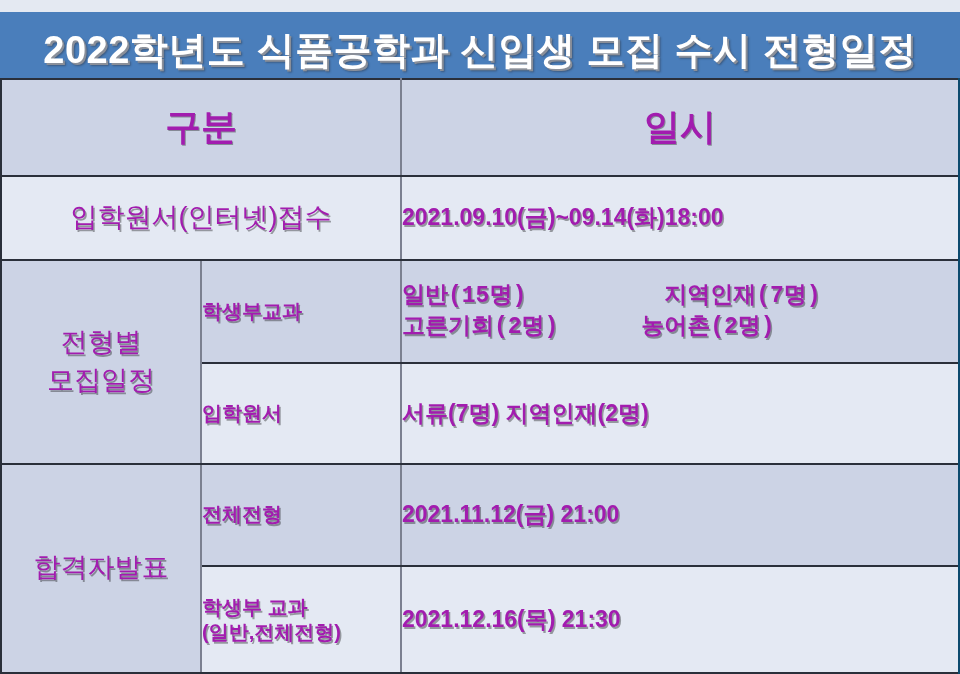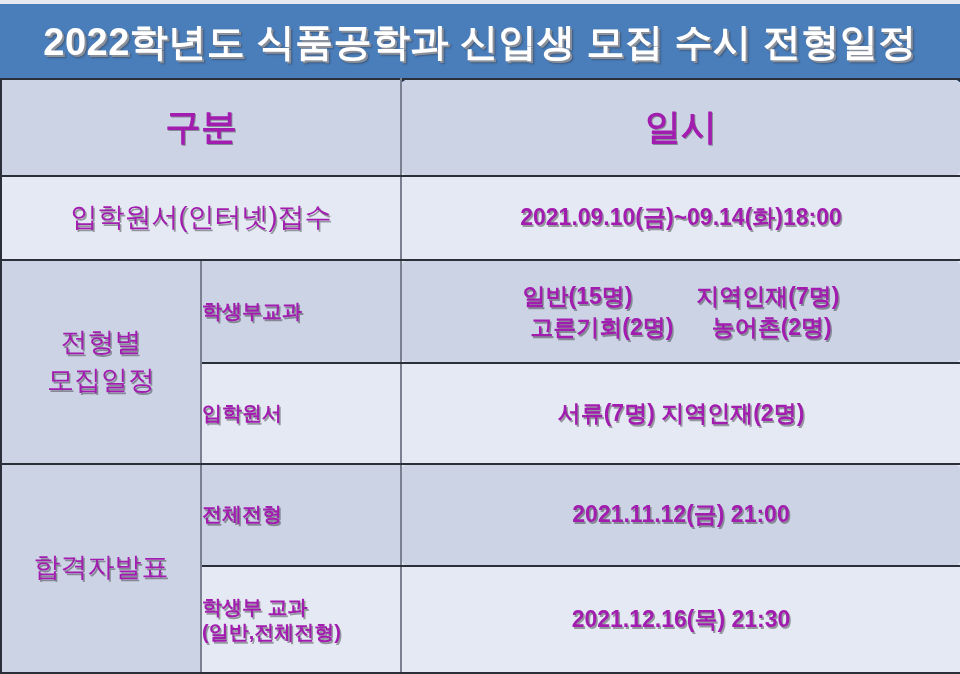--- a/index.html
+++ b/index.html
@@ -20,21 +20,21 @@
     height: 674px;
     position: relative;
     box-sizing: border-box;
     background: #e4e9f2;
   }
 
   
   .title-bar {
     position: absolute;
     left: 0;
-    top: 4px;
+    top: 12px;
     width: 960px;
     height: 78px;
     background: #4a7ebb;
     border-bottom: 2px solid #1f3250;
     box-sizing: border-box;
     display: flex;
     align-items: center;
     justify-content: center;
   }
   .title-text {
@@ -61,21 +61,21 @@
     border-top: 2px solid #2a2f3a;
     border-bottom: 2px solid #2a2f3a;
     border-left: 2px solid #7b8090;
     border-right: 2px solid #7b8090;
     box-sizing: border-box;
     padding: 0;
     vertical-align: middle;
     color: #a21caf;
   }
   .tbl td.edge-l { border-left: 2px solid #2a2f3a; }
-  .tbl td.edge-r { border-right: 2px solid #0c4a6e; border-radius: 8px; }
+  .tbl td.edge-r { border-right: 6px solid #0c4a6e; }
 
   
   .fill-dark  { background: #ccd3e5; }
   .fill-light { background: #e4e9f3; }
 
   
   .hdr {
     text-align: center;
     font-size: 36px;
     font-weight: bold;
@@ -94,30 +94,31 @@
   
   .lbl-sub {
     text-align: left;
     font-size: 20px;
     font-weight: bold;
     line-height: 1.25;
     text-shadow: 1.5px 1.5px 0 rgba(0,0,0,.35);
   }
   
   .val {
-    text-align: center;
+    text-align: left;
     padding-left: 14px;
     font-size: 23px;
     font-weight: bold;
     line-height: 1.35;
     text-shadow: 1.5px 1.5px 0 rgba(0,0,0,.35);
   }
   .val .two-col {
     display: block;
     white-space: pre;
+    font-family: Liberation Mono, monospace;
   }
 </style>
 </head>
 <body>
 
 <div id="poster">
 
   <div class="title-bar">
     <div class="title-text">2022학년도 식품공학과 신입생 모집 수시 전형일정</div>
   </div>

